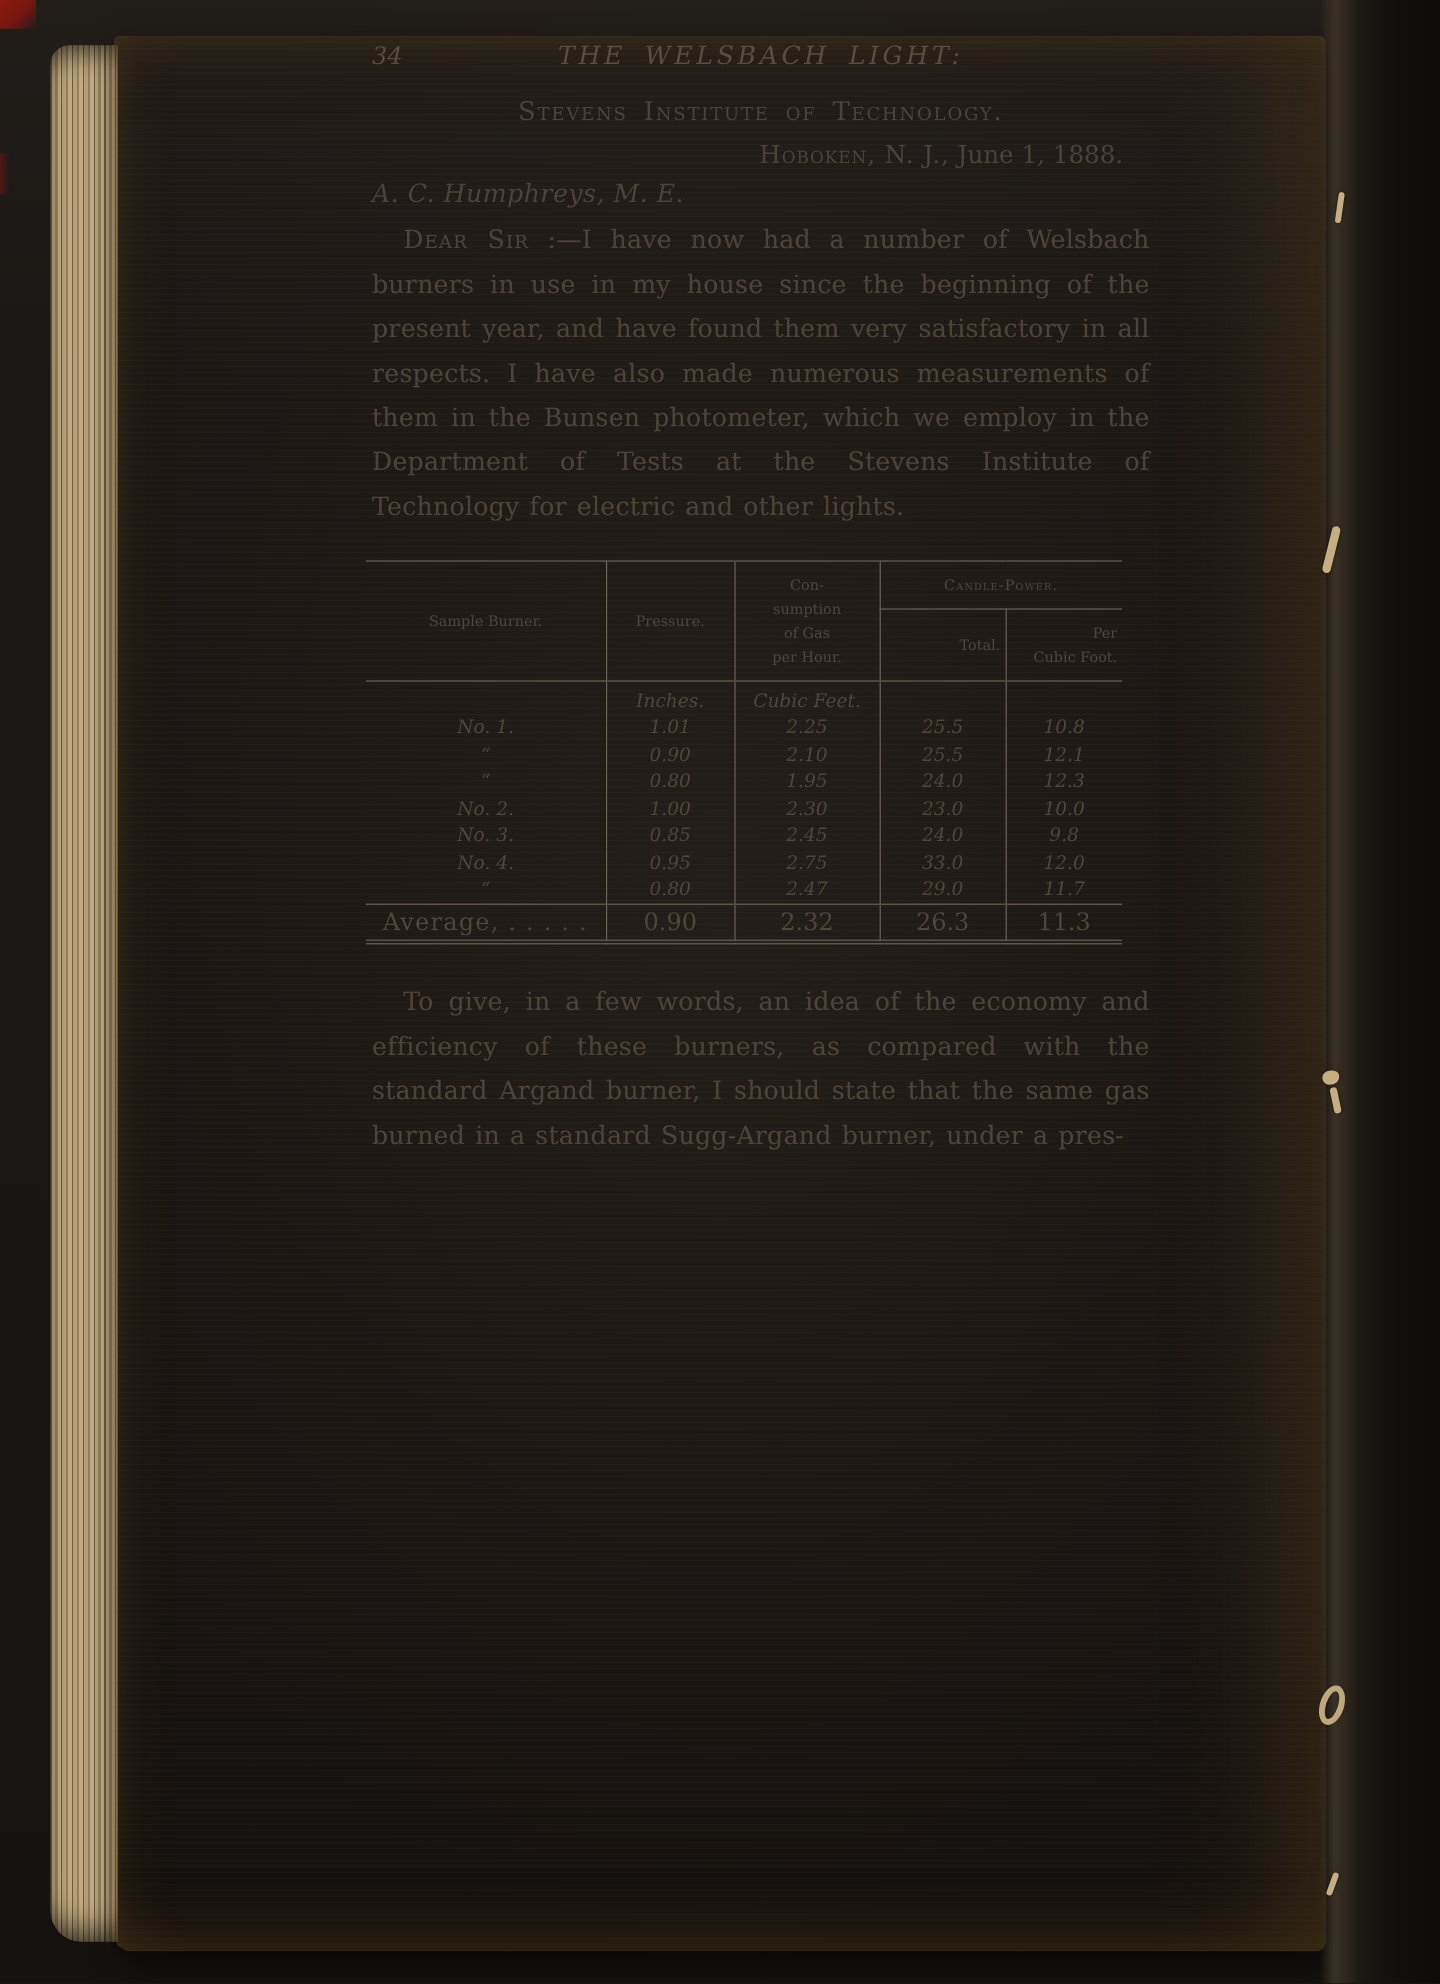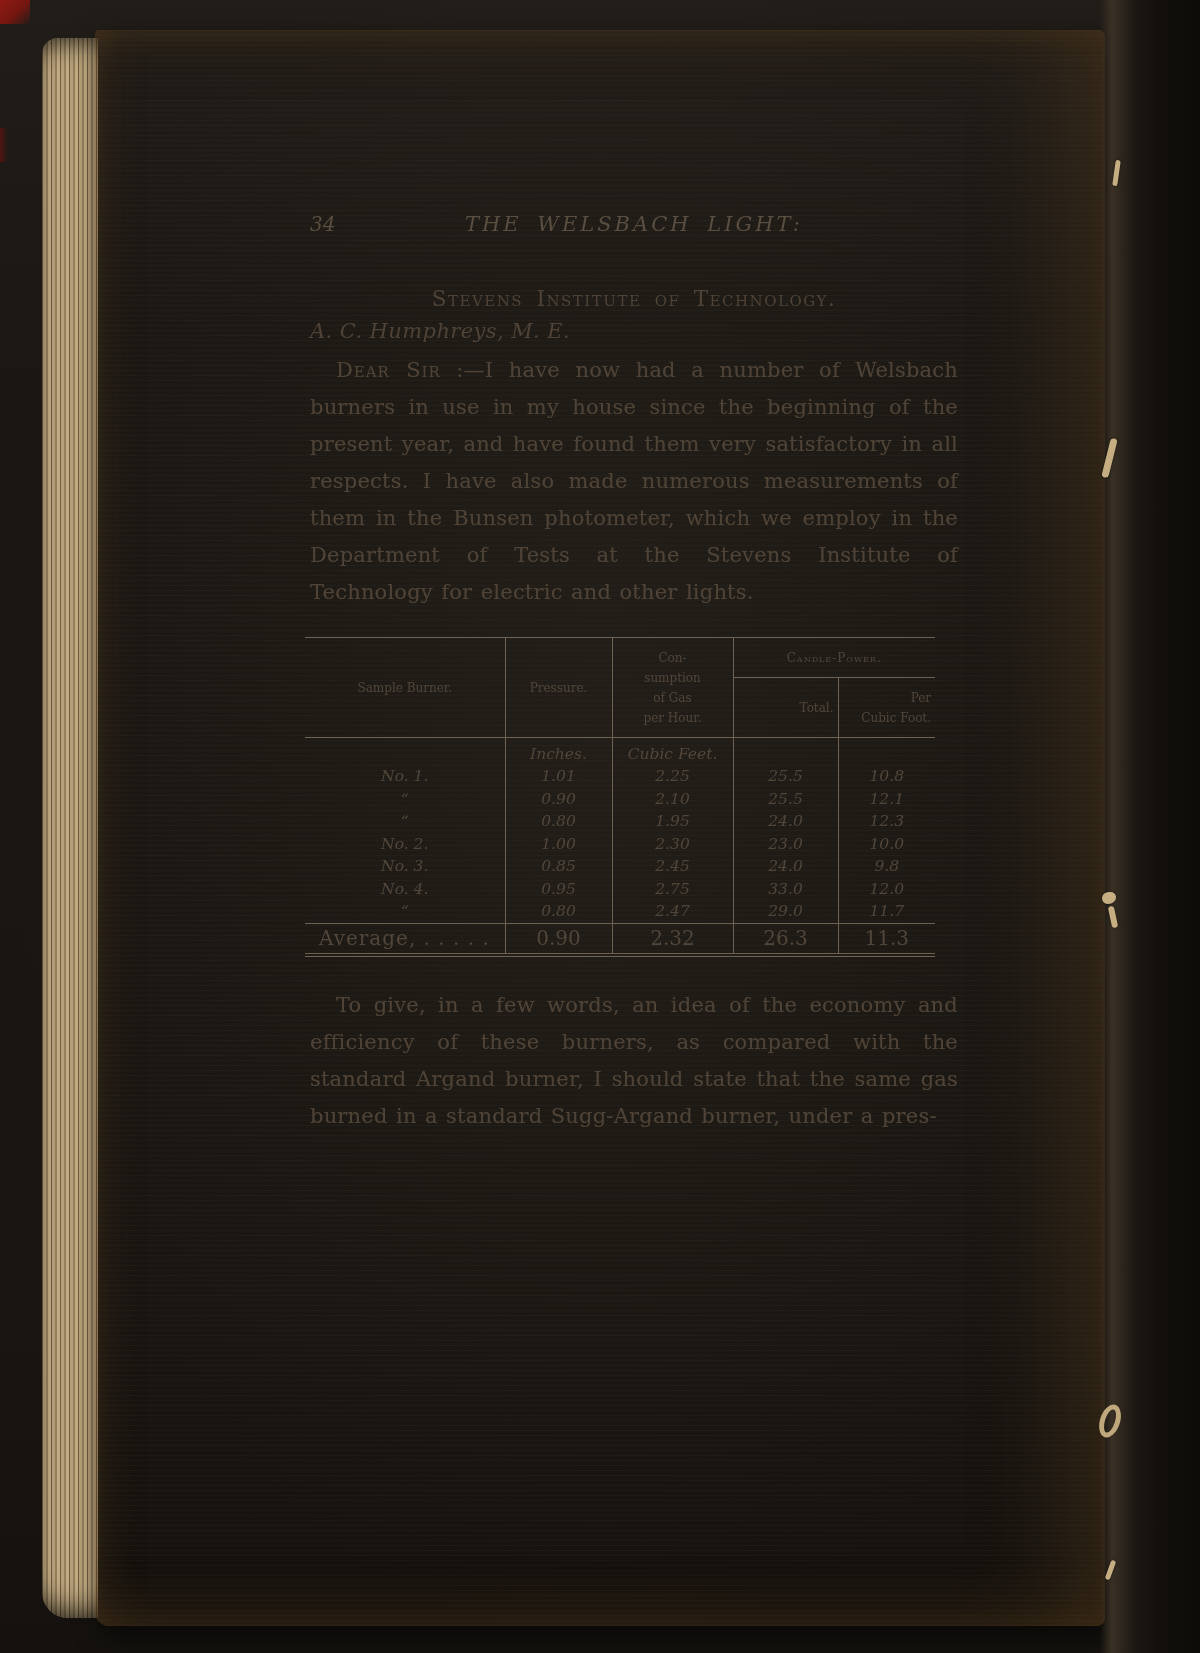--- a/index.html
+++ b/index.html
@@ -66,29 +66,29 @@
       inset 0 26px 38px -24px rgba(84,60,28,0.38),
       inset 0 -40px 54px -30px rgba(74,52,24,0.42),
       6px 10px 26px rgba(0,0,0,0.55);
   }
   
   .page::before{content:"";position:absolute;inset:0;pointer-events:none;
     background:repeating-linear-gradient(180deg,
       rgba(138,108,68,0.055) 0 1px, transparent 1px 5px);
     border-radius:inherit;}
 
-  .content{position:relative;margin-left:215px;width:648px;padding-top:178px;color:var(--ink);}
+  .content{position:relative;margin-left:215px;width:648px;color:var(--ink);}
 
   
   .header-row{position:relative;height:32px;line-height:32px;}
   .pagenum{position:absolute;left:0;top:0;font-style:italic;font-size:20px;color:var(--ink-soft);}
   .running-title{display:block;text-align:center;font-style:italic;font-size:21px;
     letter-spacing:3px;word-spacing:6px;color:#594e40;}
 
-  .institution{margin-top:46px;text-align:center;font-variant:small-caps;
+  .institution{margin-top:19px;text-align:center;font-variant:small-caps;
     font-size:21.5px;letter-spacing:1.5px;word-spacing:5px;color:var(--ink);}
   .dateline{margin-top:11px;text-align:right;padding-right:22px;font-size:20.5px;}
   .dateline .sc{font-variant:small-caps;letter-spacing:.8px;}
   .addressee{margin-top:8px;font-style:italic;font-size:21px;letter-spacing:.4px;}
 
   p.body{margin:0;font-size:21px;line-height:37px;text-align:justify;
     text-indent:26px;letter-spacing:.2px;word-spacing:1.5px;
     text-shadow:0 0 .6px rgba(80,68,52,.45);}
   p.para1{margin-top:9px;}
   .sc{font-variant:small-caps;}
@@ -129,20 +129,23 @@
   <div class="page">
     <div class="content">
 
       <div class="header-row">
         <span class="pagenum">34</span>
         <span class="running-title">THE WELSBACH LIGHT:</span>
       </div>
 
       <div class="institution">Stevens Institute of Technology.</div>
 
+      <div class="dateline">
+        <span class="sc">Hoboken, N. J.,</span><span> June 1, 1888.</span>
+      </div>
 
       <div class="addressee">A. C. Humphreys, M. E.</div>
 
       <p class="body para1"><span class="sc salutation">Dear Sir</span><span> :—I have now had a number of Welsbach burners in use in my house since the beginning of the present year, and have found them very satisfactory in all respects.  I have also made numerous measurements of them in the Bunsen photometer, which we employ in the Department of Tests at the Stevens Institute of Technology for electric and other lights.</span></p>
 
 
       <div class="table-wrap">
         <table>
           <colgroup>
             <col class="w0">

